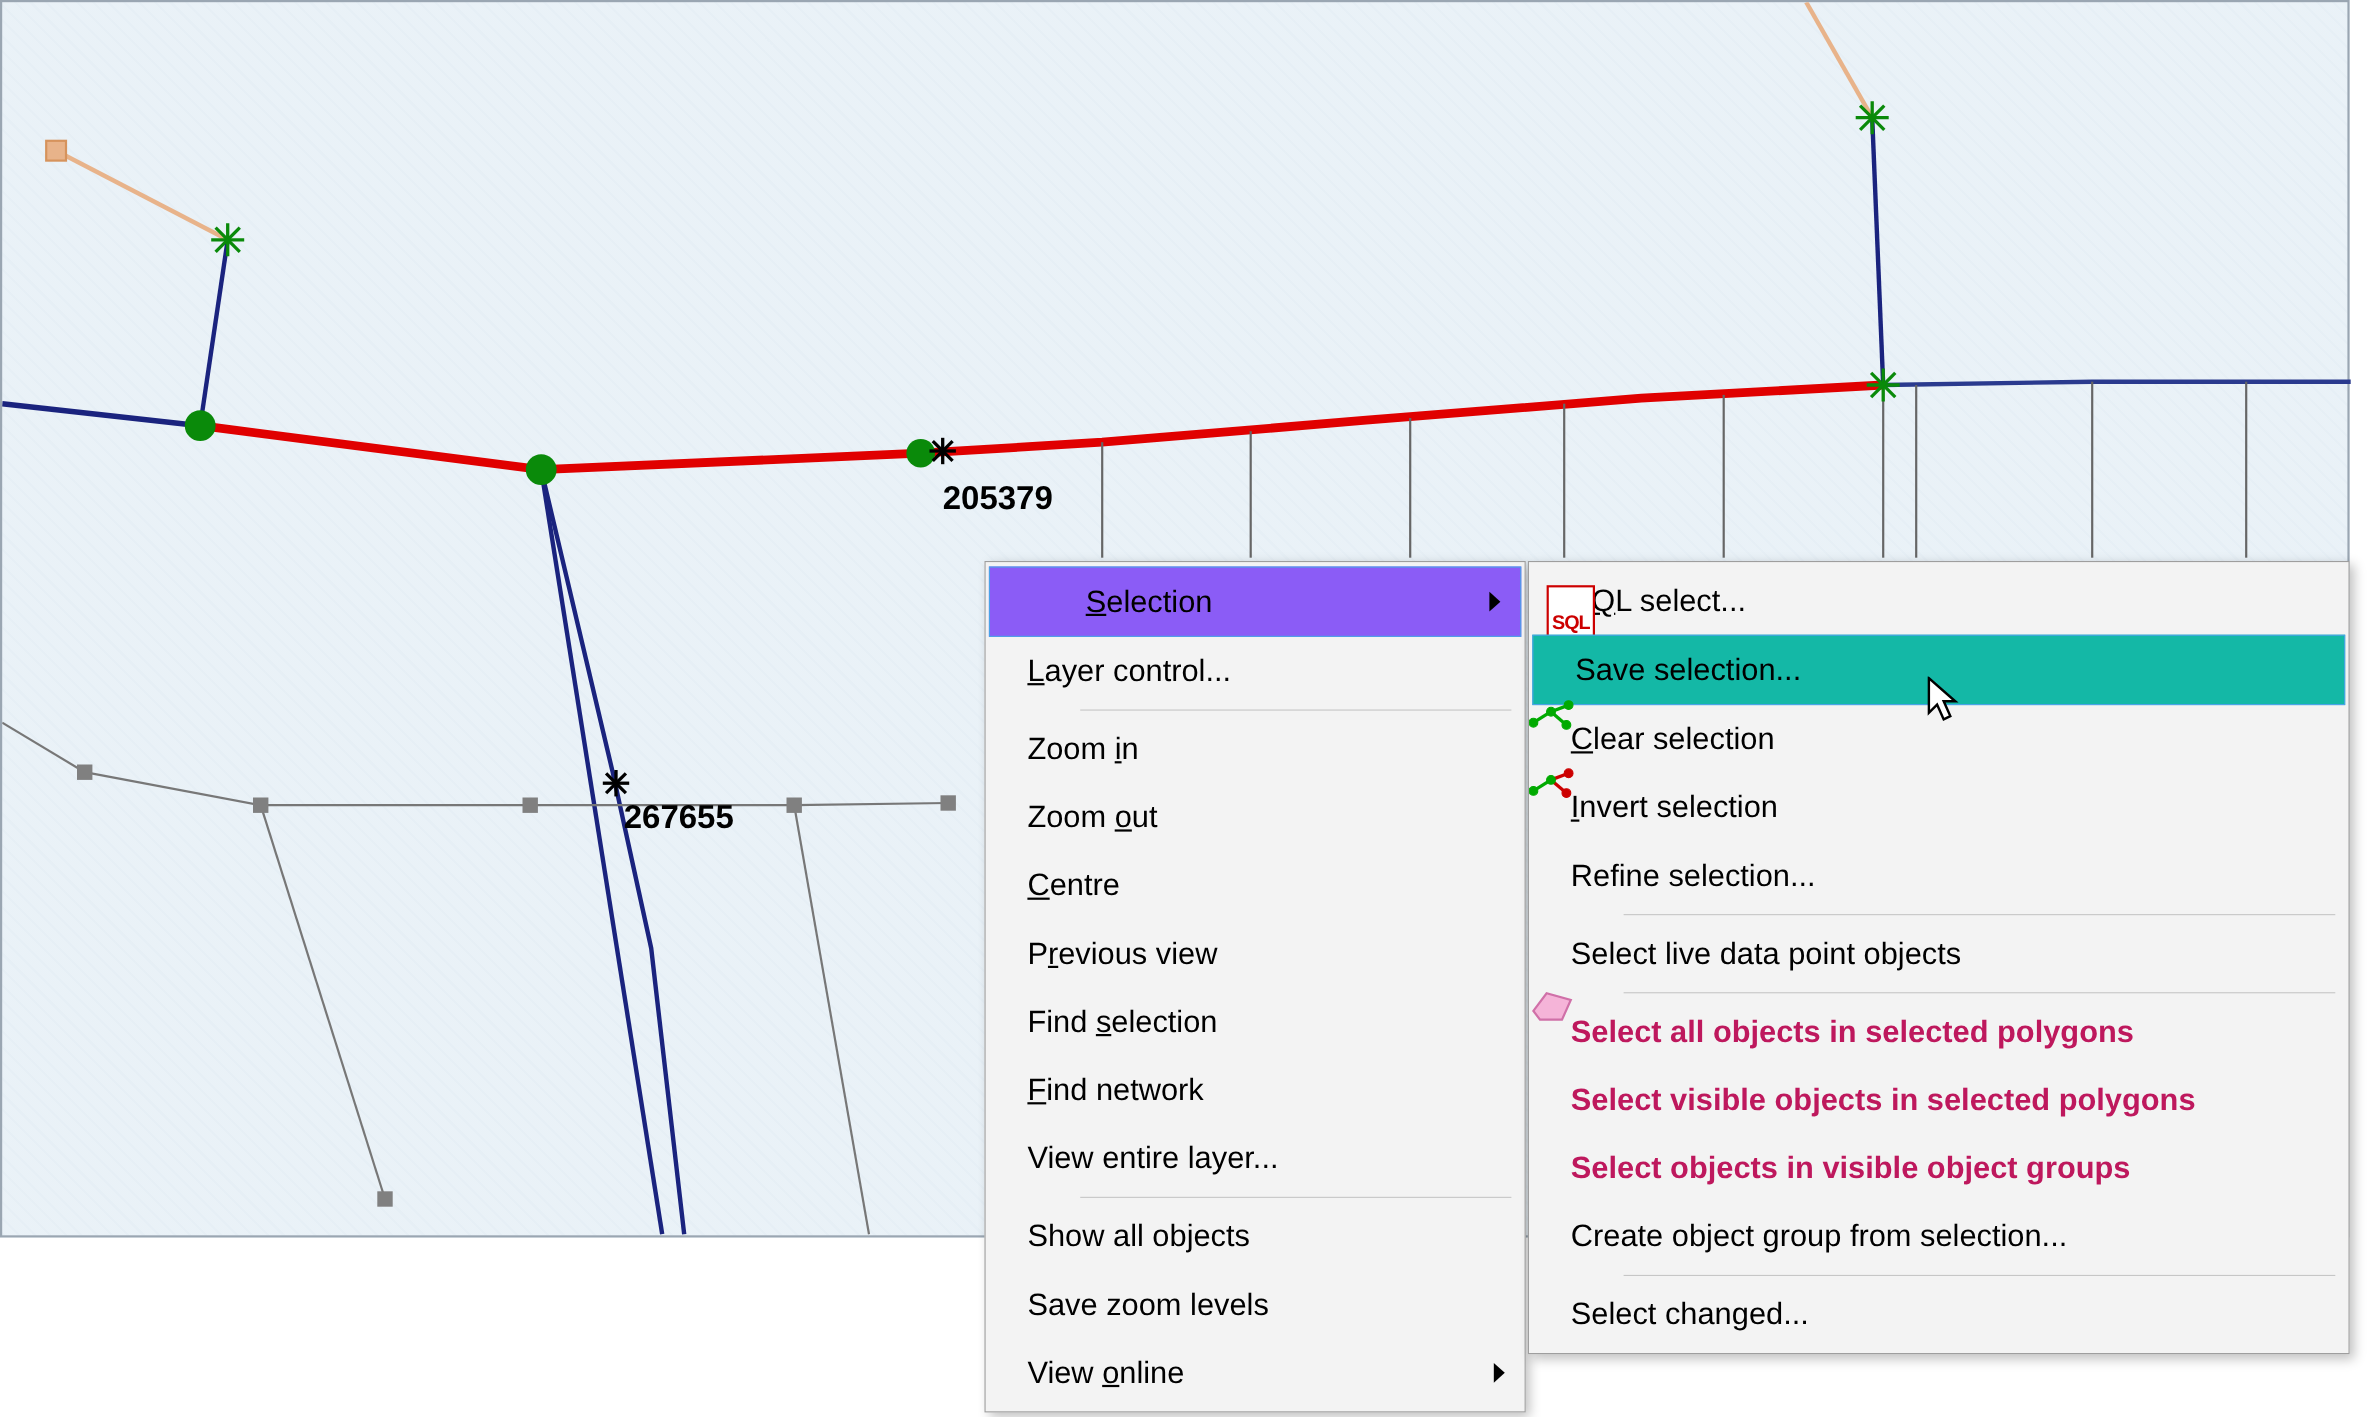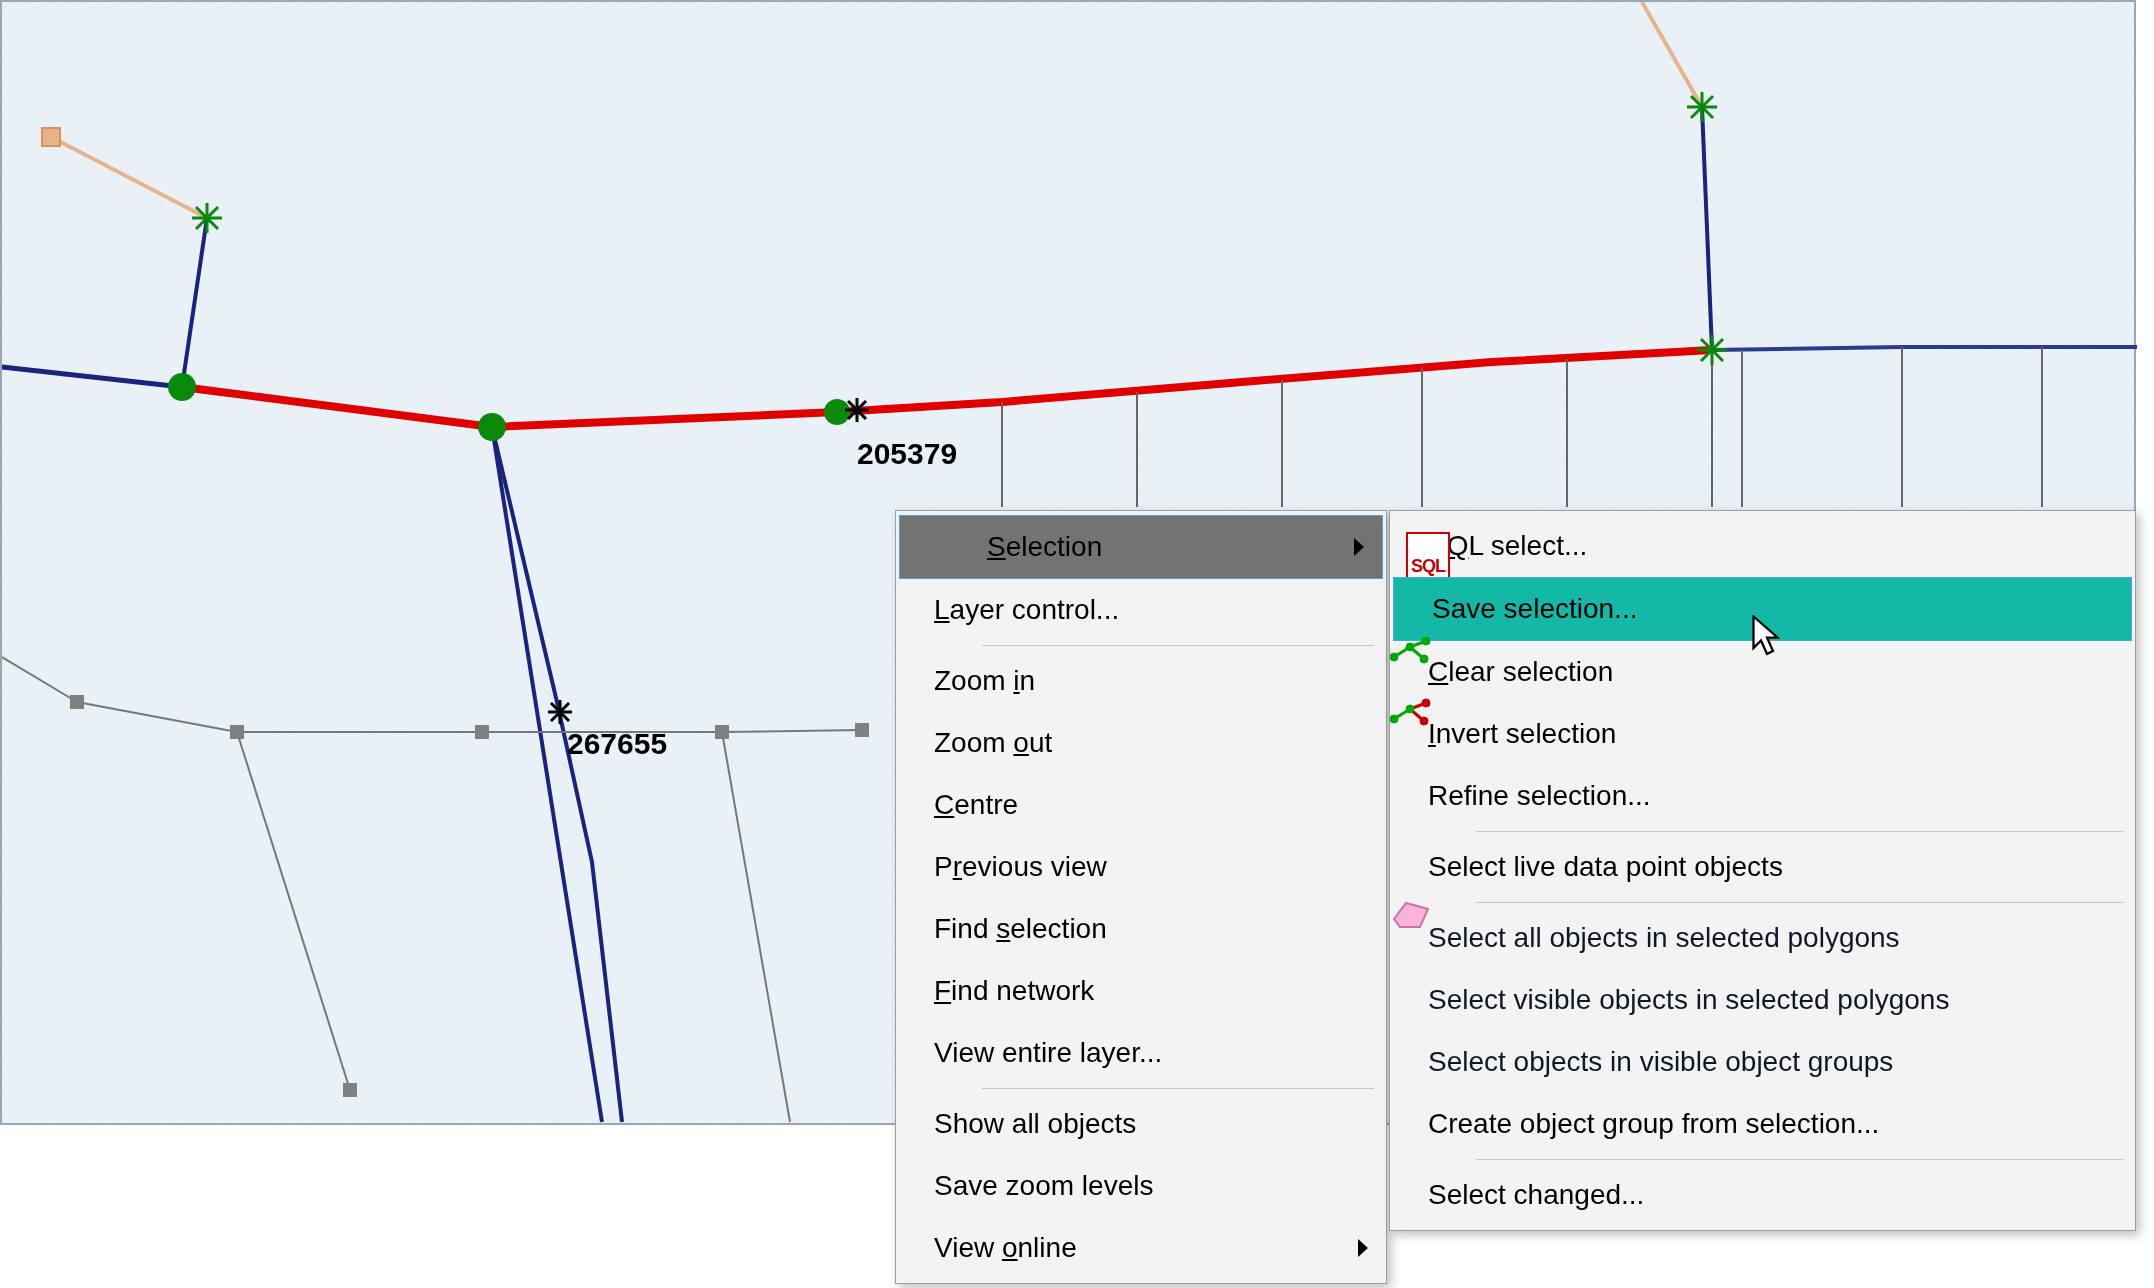--- a/index.html
+++ b/index.html
@@ -60,31 +60,31 @@
   .menu-item {
     position: relative;
     height: 62px;
     line-height: 62px;
     padding-left: 38px;
     padding-right: 30px;
     white-space: nowrap;
     cursor: default;
   }
   .menu-item.highlight {
-    background: #737373;
+    background: #8b5cf6;
     border: 1px solid #4aa3e8;
     margin: 0 3px;
     padding-left: 87px;
   }
   .menu-item.highlight-sub {
     background: #14b8a6;
     border: 1px solid #4aa3e8;
     margin: 0 3px;
   }
-  .menu-item.disabled { color: #0f172a; }
+  .menu-item.disabled { color: #be185d; font-weight: bold; }
   .menu-sep {
     height: 1px;
     margin: 4px 12px 4px 86px;
     background: #c6c6c6;
   }
   .submenu-arrow {
     position: absolute;
     right: 18px;
     top: 50%;
     transform: translateY(-50%);

